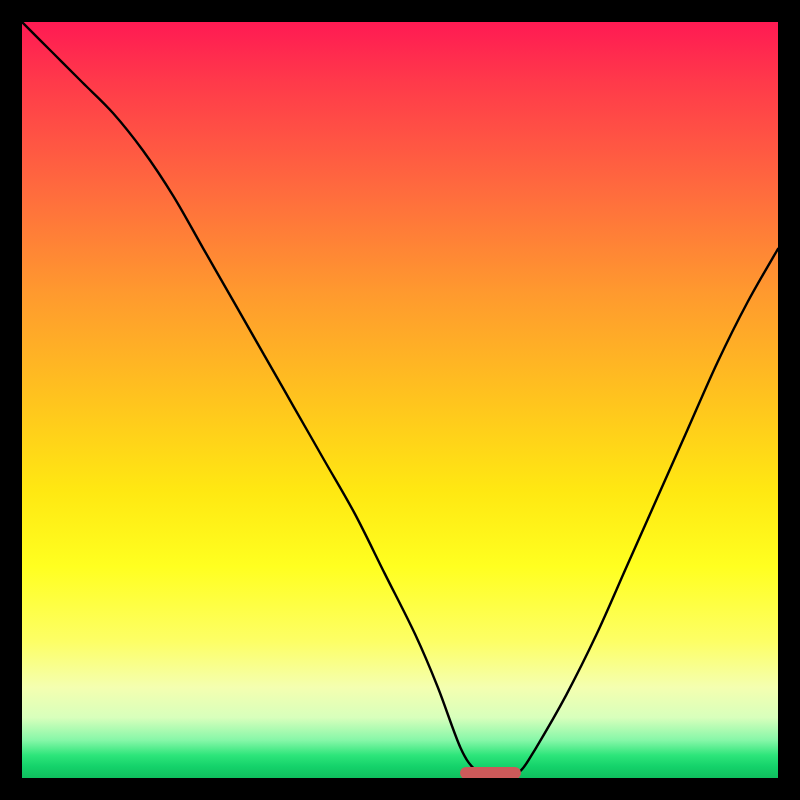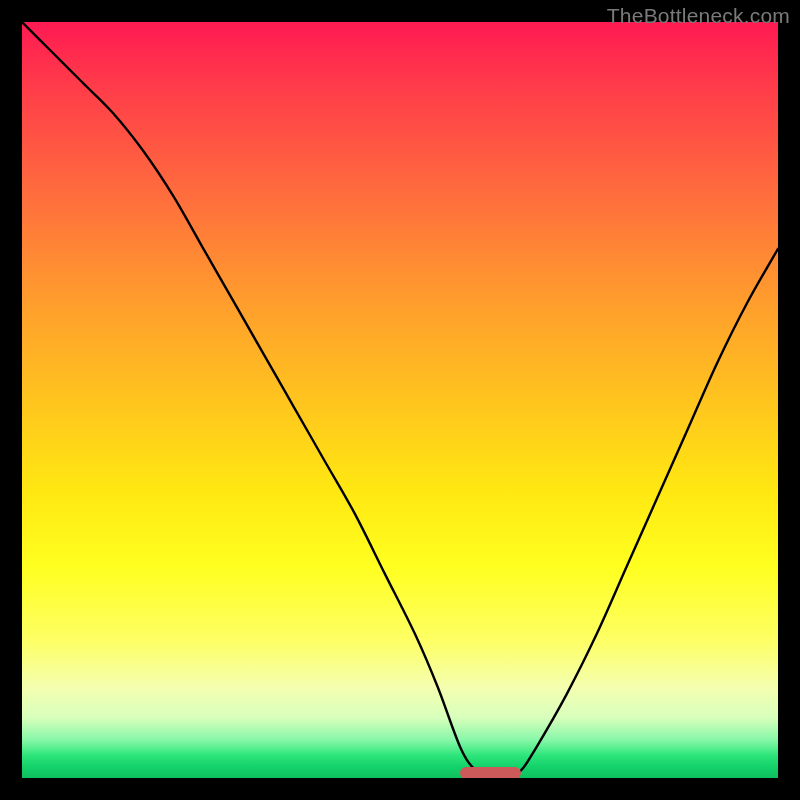--- a/index.html
+++ b/index.html
@@ -75,14 +75,13 @@
   <div class="plot">
     <div class="gradient"></div>
 
     <svg class="curve" viewBox="0 0 756 756" preserveAspectRatio="none">
       <path id="curve-path" d="M 0,0 C 5.04,5.040000000000002 20.160000000000004,20.160000000000004 30.240000000000002,30.24000000000001 C 40.32,40.320000000000014 50.400000000000006,50.40000000000001 60.480000000000004,60.48000000000002 C 70.56,70.56000000000002 80.64,79.38000000000004 90.72,90.72000000000003 C 100.8,102.06000000000002 110.88000000000001,114.65999999999998 120.96000000000001,128.51999999999998 C 131.04000000000002,142.37999999999997 141.12,157.49999999999997 151.20000000000002,173.88 C 161.28000000000003,190.26000000000002 171.36,209.16000000000008 181.44,226.80000000000007 C 191.51999999999998,244.44000000000005 201.6,262.08 211.68,279.71999999999997 C 221.76000000000002,297.35999999999996 231.84000000000003,315 241.92000000000002,332.64 C 252,350.28 262.08,367.92 272.15999999999997,385.56 C 282.23999999999995,403.2 292.32000000000005,420.84000000000003 302.40000000000003,438.48 C 312.48,456.12 322.56,472.50000000000006 332.64,491.40000000000003 C 342.71999999999997,510.3 352.8,531.72 362.88,551.88 C 372.96,572.04 384.3,593.46 393.12,612.36 C 401.94,631.26 408.24,646.38 415.8,665.28 C 423.36,684.18 432.17999999999995,711.9 438.47999999999996,725.76 C 444.78,739.62 448.55999999999995,743.4000000000001 453.59999999999997,748.44 C 458.64,753.48 463.67999999999995,754.74 468.71999999999997,756 C 473.76,757.26 478.8,757.26 483.84000000000003,756 C 488.88000000000005,754.74 493.92,753.48 498.96000000000004,748.44 C 504.00000000000006,743.4000000000001 506.52000000000004,738.36 514.08,725.76 C 521.64,713.16 534.2399999999999,691.74 544.3199999999999,672.84 C 554.4,653.94 564.48,633.78 574.5600000000001,612.36 C 584.6400000000001,590.94 594.72,566.9999999999999 604.8000000000001,544.3199999999999 C 614.8800000000001,521.64 624.96,498.96000000000004 635.04,476.28000000000003 C 645.1199999999999,453.6 655.1999999999999,430.92 665.28,408.24 C 675.36,385.56 685.4399999999999,361.62 695.52,340.2 C 705.6,318.78 715.68,298.61999999999995 725.76,279.71999999999997 C 735.84,260.82 750.96,235.62000000000006 756,226.80000000000007" fill="none" stroke="#000" stroke-width="2.4" stroke-linecap="round" stroke-linejoin="round"></path>
     </svg>
 
     <div id="marker" class="marker" style="left: 438.48px; width: 60.48px; top: 744.708px; background: rgb(204, 90, 90);"></div>
   </div>
 
-  <div class="watermark">TheBottleneck.com</div>
 </div>
 
 </body></html>

